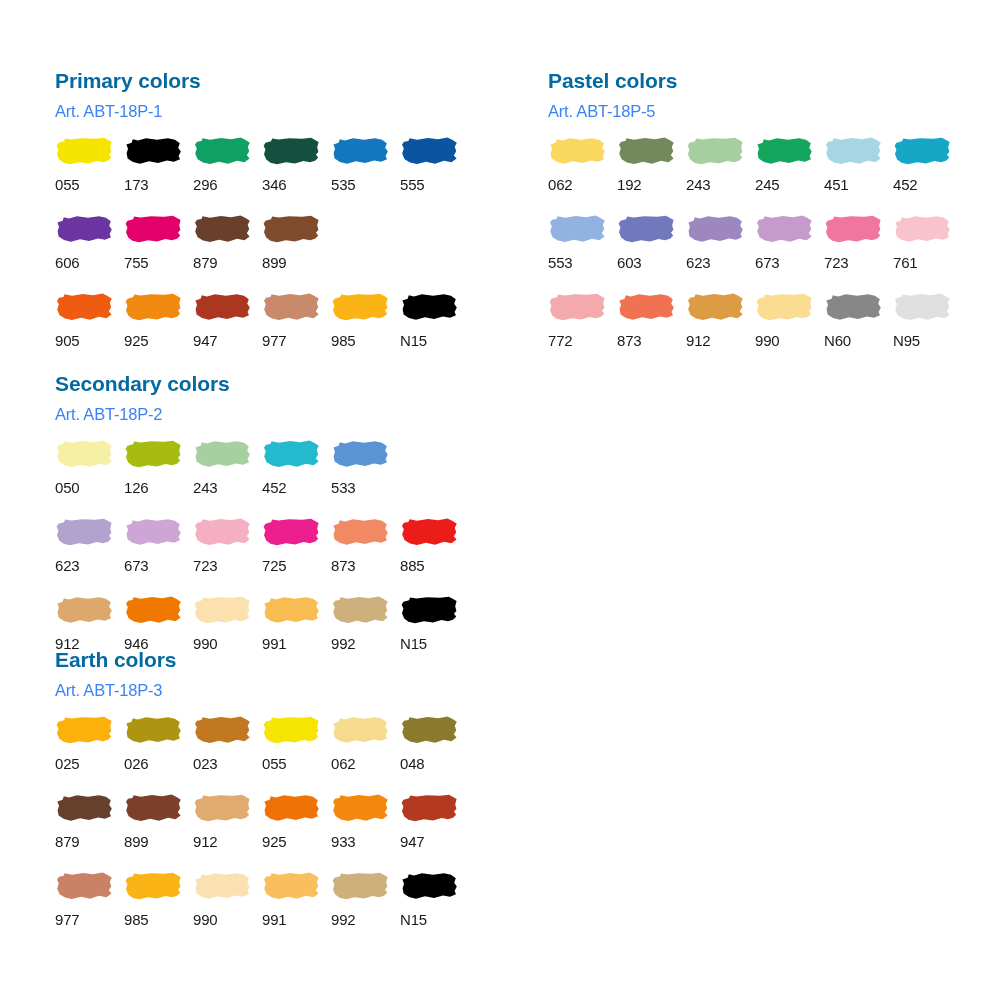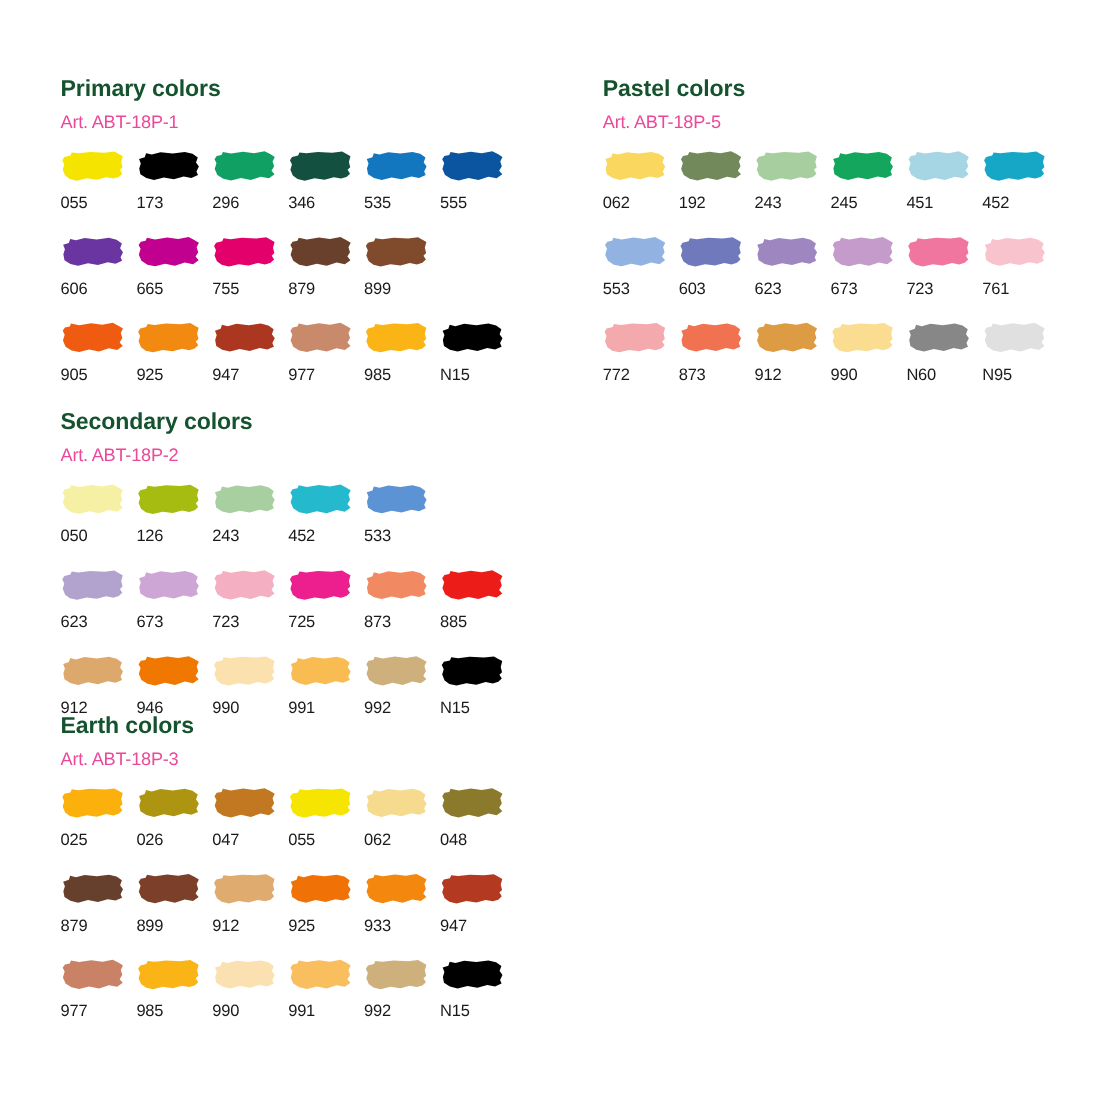--- a/index.html
+++ b/index.html
@@ -23,31 +23,31 @@
     height: 1000px;
   }
 
   .section {
     position: absolute;
   }
 
   .section-title {
     font-size: 21px;
     font-weight: bold;
-    color: #14532d;
+    color: #0369a1;
     letter-spacing: -0.1px;
     line-height: 1;
     margin: 0;
     white-space: nowrap;
   }
 
   .section-art {
     font-size: 16.5px;
     font-weight: normal;
-    color: #ec4899;
+    color: #3b82f6;
     letter-spacing: -0.2px;
     line-height: 1;
     margin: 0;
     padding-top: 12px;
     white-space: nowrap;
   }
 
   .rows {
     padding-top: 16px;
   }
@@ -151,28 +151,20 @@
             <div class="swatch-wrap">
               <svg viewBox="0 0 58 28" preserveAspectRatio="none">
                 <path d="M2.4,8.0 L7.6,6.4 L8.8,3.0 L14.0,4.2 L22.0,2.2 L33.0,3.4 L44.0,2.0 L51.0,3.6 L55.8,6.8 L54.2,11.0 L56.8,14.4 L54.6,18.6 L56.0,21.6 L50.0,24.0 L43.0,22.8 L34.0,25.2 L25.0,23.6 L16.0,25.8 L9.0,24.2 L3.6,21.0 L2.6,16.0 L4.0,11.8 Z" fill="#6a35a0"></path>
               </svg>
             </div>
             <div class="cell-label">606</div>
           </div>
           <div class="cell">
             <div class="swatch-wrap">
               <svg viewBox="0 0 58 28" preserveAspectRatio="none">
-                <path d="M4.0,5.4 L8.4,4.6 L9.6,2.0 L17.0,3.4 L28.0,1.8 L38.0,3.0 L47.5,1.4 L52.6,3.8 L56.8,6.2 L54.8,10.0 L56.2,14.2 L53.8,18.0 L56.6,21.0 L51.5,24.4 L44.0,23.0 L35.0,25.8 L26.0,24.0 L17.0,26.2 L10.0,24.8 L4.6,21.6 L2.2,16.4 L3.8,11.4 L2.0,8.2 Z" fill="#c2008f"></path>
-              </svg>
-            </div>
-            <div class="cell-label">665</div>
-          </div>
-          <div class="cell">
-            <div class="swatch-wrap">
-              <svg viewBox="0 0 58 28" preserveAspectRatio="none">
                 <path d="M3.5,6.2 L9.0,5.0 L10.2,2.4 L16.5,3.2 L27,2.0 L40,2.6 L49,1.6 L53.5,4.0 L56.6,5.6 L55.2,10.5 L56.4,15.0 L54.0,17.2 L56.2,20.4 L53.0,23.2 L48.0,24.6 L41.5,23.4 L33.0,25.6 L24.0,24.4 L15.0,26.4 L8.5,25.0 L4.2,22.0 L2.0,17.0 L3.4,12.6 L1.6,9.0 Z" fill="#e4006b"></path>
               </svg>
             </div>
             <div class="cell-label">755</div>
           </div>
           <div class="cell">
             <div class="swatch-wrap">
               <svg viewBox="0 0 58 28" preserveAspectRatio="none">
                 <path d="M4.0,5.4 L8.4,4.6 L9.6,2.0 L17.0,3.4 L28.0,1.8 L38.0,3.0 L47.5,1.4 L52.6,3.8 L56.8,6.2 L54.8,10.0 L56.2,14.2 L53.8,18.0 L56.6,21.0 L51.5,24.4 L44.0,23.0 L35.0,25.8 L26.0,24.0 L17.0,26.2 L10.0,24.8 L4.6,21.6 L2.2,16.4 L3.8,11.4 L2.0,8.2 Z" fill="#69402c"></path>
               </svg>
@@ -567,21 +559,21 @@
               </svg>
             </div>
             <div class="cell-label">026</div>
           </div>
           <div class="cell">
             <div class="swatch-wrap">
               <svg viewBox="0 0 58 28" preserveAspectRatio="none">
                 <path d="M4.0,5.4 L8.4,4.6 L9.6,2.0 L17.0,3.4 L28.0,1.8 L38.0,3.0 L47.5,1.4 L52.6,3.8 L56.8,6.2 L54.8,10.0 L56.2,14.2 L53.8,18.0 L56.6,21.0 L51.5,24.4 L44.0,23.0 L35.0,25.8 L26.0,24.0 L17.0,26.2 L10.0,24.8 L4.6,21.6 L2.2,16.4 L3.8,11.4 L2.0,8.2 Z" fill="#c27820"></path>
               </svg>
             </div>
-            <div class="cell-label">047</div>
+            <div class="cell-label">023</div>
           </div>
           <div class="cell">
             <div class="swatch-wrap">
               <svg viewBox="0 0 58 28" preserveAspectRatio="none">
                 <path d="M3.5,6.2 L9.0,5.0 L10.2,2.4 L16.5,3.2 L27,2.0 L40,2.6 L49,1.6 L53.5,4.0 L56.6,5.6 L55.2,10.5 L56.4,15.0 L54.0,17.2 L56.2,20.4 L53.0,23.2 L48.0,24.6 L41.5,23.4 L33.0,25.6 L24.0,24.4 L15.0,26.4 L8.5,25.0 L4.2,22.0 L2.0,17.0 L3.4,12.6 L1.6,9.0 Z" fill="#f6e500"></path>
               </svg>
             </div>
             <div class="cell-label">055</div>
           </div>
           <div class="cell">

